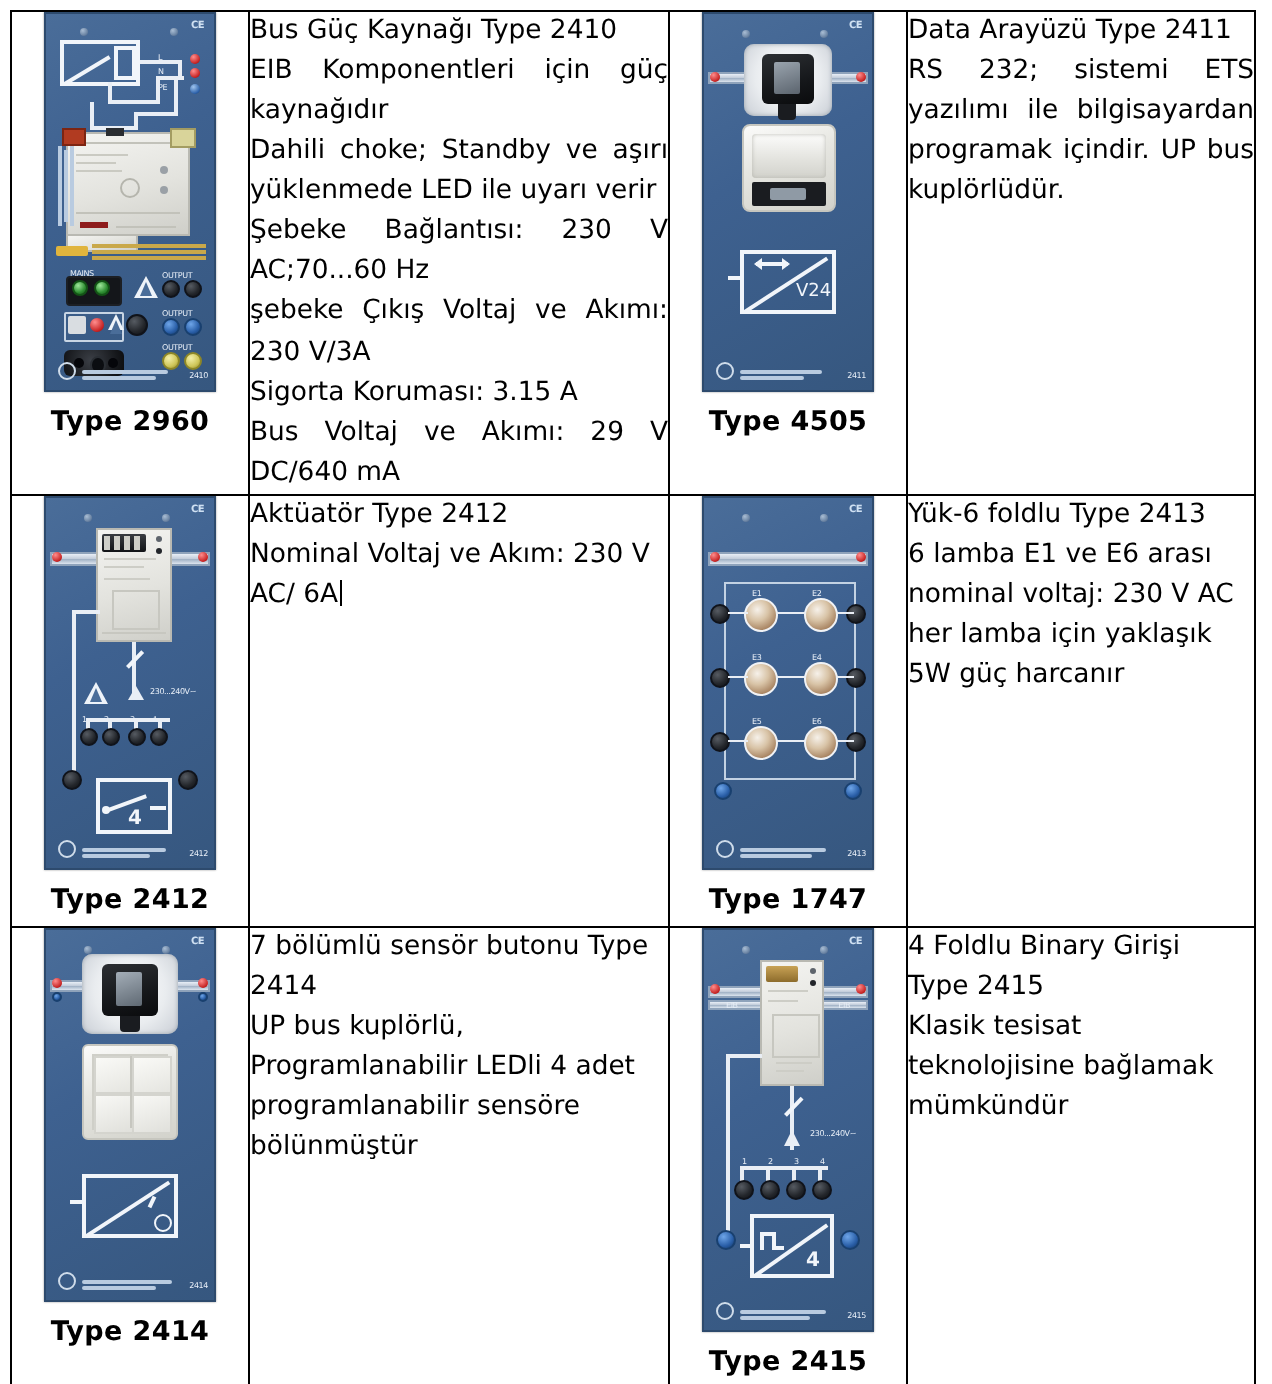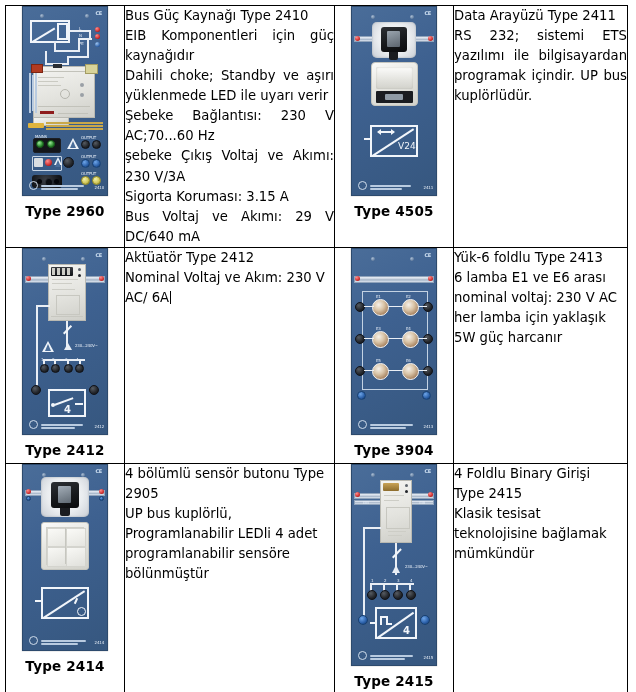--- a/index.html
+++ b/index.html
@@ -448,21 +448,21 @@
           <div class="wire" style="left:66px;top:121px;width:9px;height:1.6px"></div>
           <span class="blueterm" style="left:5px;top:142px;width:9px;height:9px"></span>
           <span class="blueterm" style="right:5px;top:142px;width:9px;height:9px"></span>
           <span class="footlogo"></span>
           <div class="foottext">
                 <i style="width:70%"></i>
                 <i style="width:58%"></i>
               </div>
           <span class="tinylbl" style="right:3px;bottom:5px">2413</span>
         </div>
-        <div class="type-label">Type 3904</div>
+        <div class="type-label">Type 1747</div>
       </td>
 
       <td class="txt-cell">
         <p class="desc nojust">Yük-6 foldlu Type 2413
 6 lamba E1 ve E6 arası nominal voltaj: 230 V AC
 her lamba için yaklaşık 5W güç harcanır</p>
       </td>
     </tr>
 
     <tr>
@@ -498,21 +498,21 @@
           <div class="foottext">
                 <i style="width:72%"></i>
                 <i style="width:60%"></i>
               </div>
           <span class="tinylbl" style="right:3px;bottom:5px">2414</span>
         </div>
         <div class="type-label">Type 2414</div>
       </td>
 
       <td class="txt-cell">
-        <p class="desc nojust">4 bölümlü sensör butonu Type 2905
+        <p class="desc nojust">7 bölümlü sensör butonu Type 2414
 UP bus kuplörlü,
 Programlanabilir LEDli 4 adet programlanabilir sensöre bölünmüştür</p>
       </td>
 
       <td class="img-cell">
         <div class="panel" style="width:84px;height:200px">
           <span class="ce">CE</span>
           <span class="screw" style="left:19px;top:8px"></span>
           <span class="screw" style="left:58px;top:8px"></span>
           <div class="busbar" style="left:2px;top:28px;width:80px;height:6px"></div>

